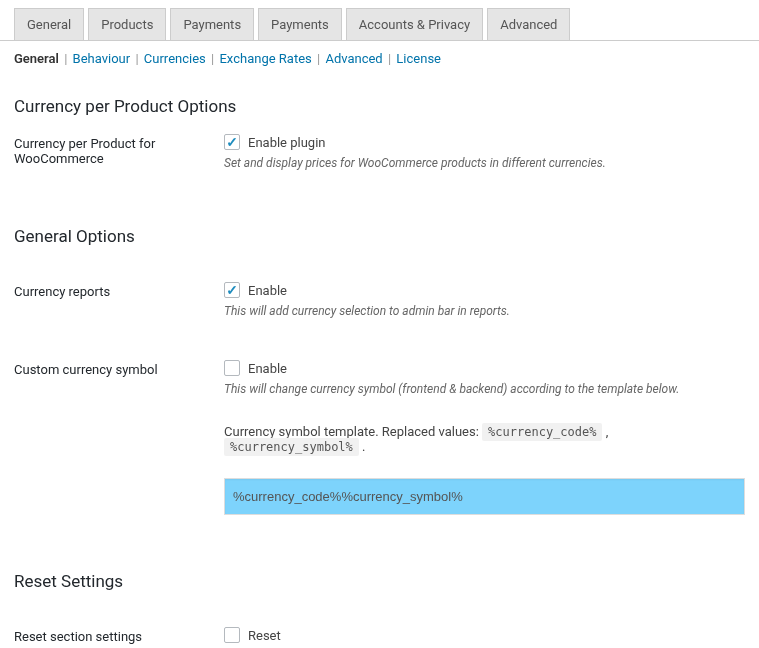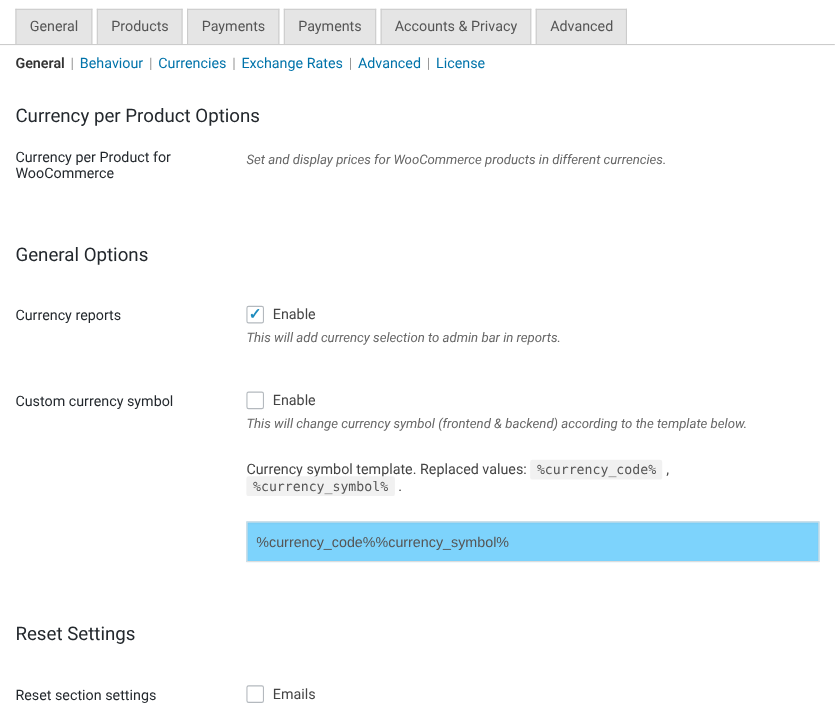--- a/index.html
+++ b/index.html
@@ -162,20 +162,24 @@
   <span class="sep">|</span>
   <span class="link">License</span>
 </div>
 
 <div class="content">
   <h2 class="section-title">Currency per Product Options</h2>
 
   <div class="form-row">
     <div class="form-label">Currency per Product for WooCommerce</div>
     <div class="form-content">
+      <div class="checkbox-row">
+        <span class="checkbox checked"></span>
+        <span class="checkbox-label">Enable plugin</span>
+      </div>
       <div class="description">Set and display prices for WooCommerce products in different currencies.</div>
     </div>
   </div>
 
   <div class="section-gap"></div>
 
   <h2 class="section-title">General Options</h2>
 
   <div class="section-gap-sm"></div>
 
@@ -213,18 +217,18 @@
 
   <h2 class="section-title">Reset Settings</h2>
 
   <div class="section-gap-sm"></div>
 
   <div class="form-row">
     <div class="form-label">Reset section settings</div>
     <div class="form-content">
       <div class="checkbox-row">
         <span class="checkbox"></span>
-        <span class="checkbox-label">Emails</span>
+        <span class="checkbox-label">Reset</span>
       </div>
     </div>
   </div>
 
 </div>
 
 </body></html>

